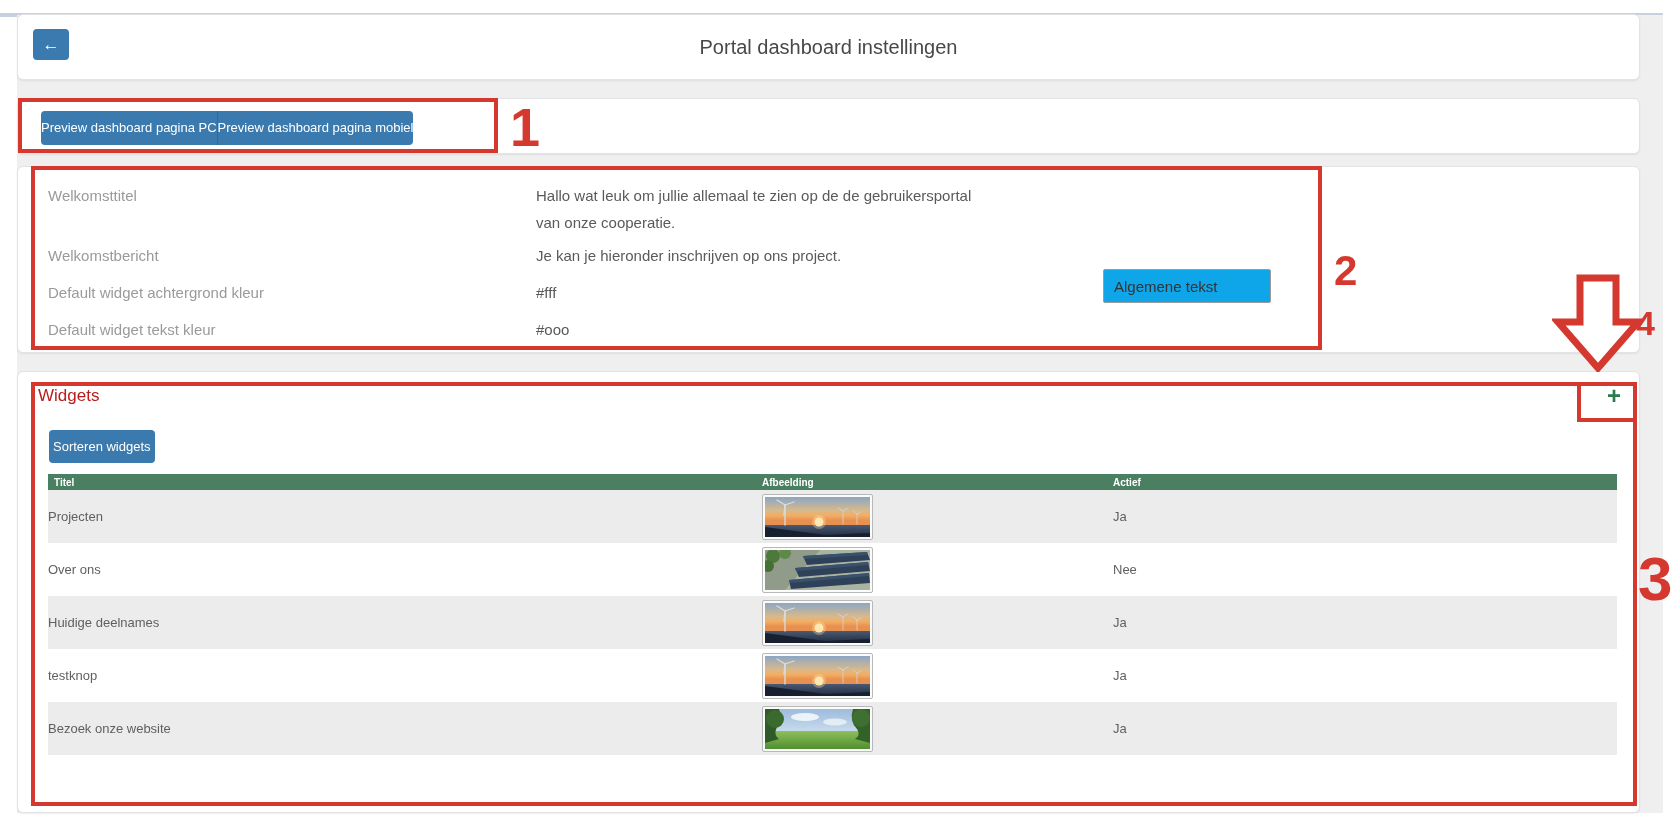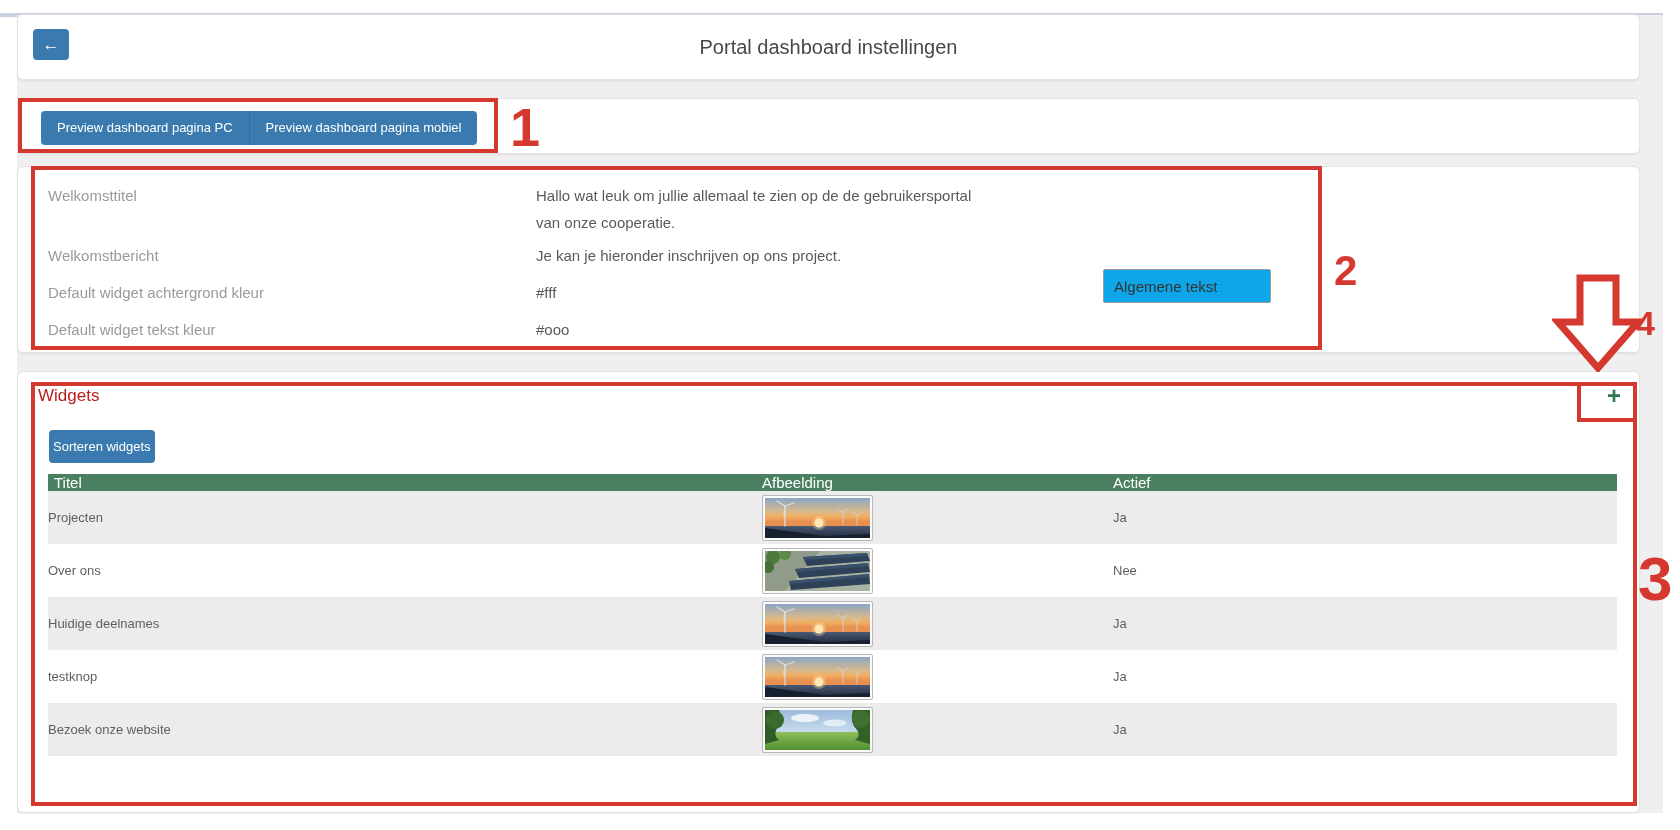--- a/index.html
+++ b/index.html
@@ -17,41 +17,41 @@
   .widgets-card{top:371px;height:442px;}
 
   .back-btn{position:absolute;left:15px;top:14px;width:36px;height:31px;background:#3a7aae;
             border:none;border-radius:4px;color:#fff;font-size:17px;line-height:31px;
             text-align:center;cursor:pointer;padding:0;}
   .page-title{position:absolute;left:0;right:0;top:21px;text-align:center;
               font-size:20px;color:#484848;}
 
   .btn-group{position:absolute;left:23px;top:12px;display:flex;}
   .btn{background:#3a7aae;color:#fff;font-size:13px;border:none;height:34px;line-height:34px;
-       padding:0 16px;cursor:pointer;white-space:nowrap;}
+       padding:0 0;cursor:pointer;white-space:nowrap;}
   .btn.first{border-radius:4px 0 0 4px;border-right:1px solid #32699a;}
   .btn.last{border-radius:0 4px 4px 0;}
 
   .s-row{position:absolute;left:0;width:100%;}
   .s-label{position:absolute;left:30px;top:0;color:#9a9a9a;font-size:15px;white-space:nowrap;}
   .s-value{position:absolute;left:518px;top:0;color:#5a5a5a;font-size:15px;white-space:nowrap;}
   .s-value2{position:absolute;left:518px;top:27px;color:#5a5a5a;font-size:15px;white-space:nowrap;}
   .alg-input{position:absolute;left:1085px;top:102px;width:168px;height:34px;border:1px solid #9c9c9c;
              border-radius:2px;background:#0ea5e9;color:#333;font-size:15px;padding:0 10px;
              box-sizing:border-box;font-family:"Liberation Sans",sans-serif;}
 
   .widgets-title{position:absolute;left:20px;top:14px;font-size:17px;color:#b91c1c;}
   .add-widget{position:absolute;right:18px;top:12px;color:#2c7a4b;font-size:24px;font-weight:bold;
               cursor:pointer;line-height:24px;}
   .sort-btn{position:absolute;left:31px;top:58px;height:33px;background:#3a7aae;color:#fff;
             font-size:13px;border:none;border-radius:4px;padding:0 4px;cursor:pointer;}
 
   table.widgets{position:absolute;left:30px;top:102px;width:1563px;border-collapse:collapse;
                 table-layout:fixed;}
-  table.widgets th{background:#4a8061;color:#fff;font-size:15px;font-weight:normal;text-align:left;
+  table.widgets th{background:#4a8061;color:#fff;font-size:10px;font-weight:bold;text-align:left;
                    height:16px;padding:0;}
   table.widgets th.c1{width:708px;padding-left:6px;}
   table.widgets th.c2{width:351px;}
   table.widgets th.c3{width:504px;}
   table.widgets td{font-size:13px;color:#5f5f5f;height:53px;padding:0;vertical-align:middle;}
   table.widgets td.c1{}
   table.widgets tr:nth-child(odd) td{background:#ececec;}
   table.widgets tr:nth-child(even) td{background:#ffffff;}
   .thumb{display:inline-block;padding:2px;background:#fbfbfb;border:1px solid #b8b8b8;
          border-radius:2px;line-height:0;}

